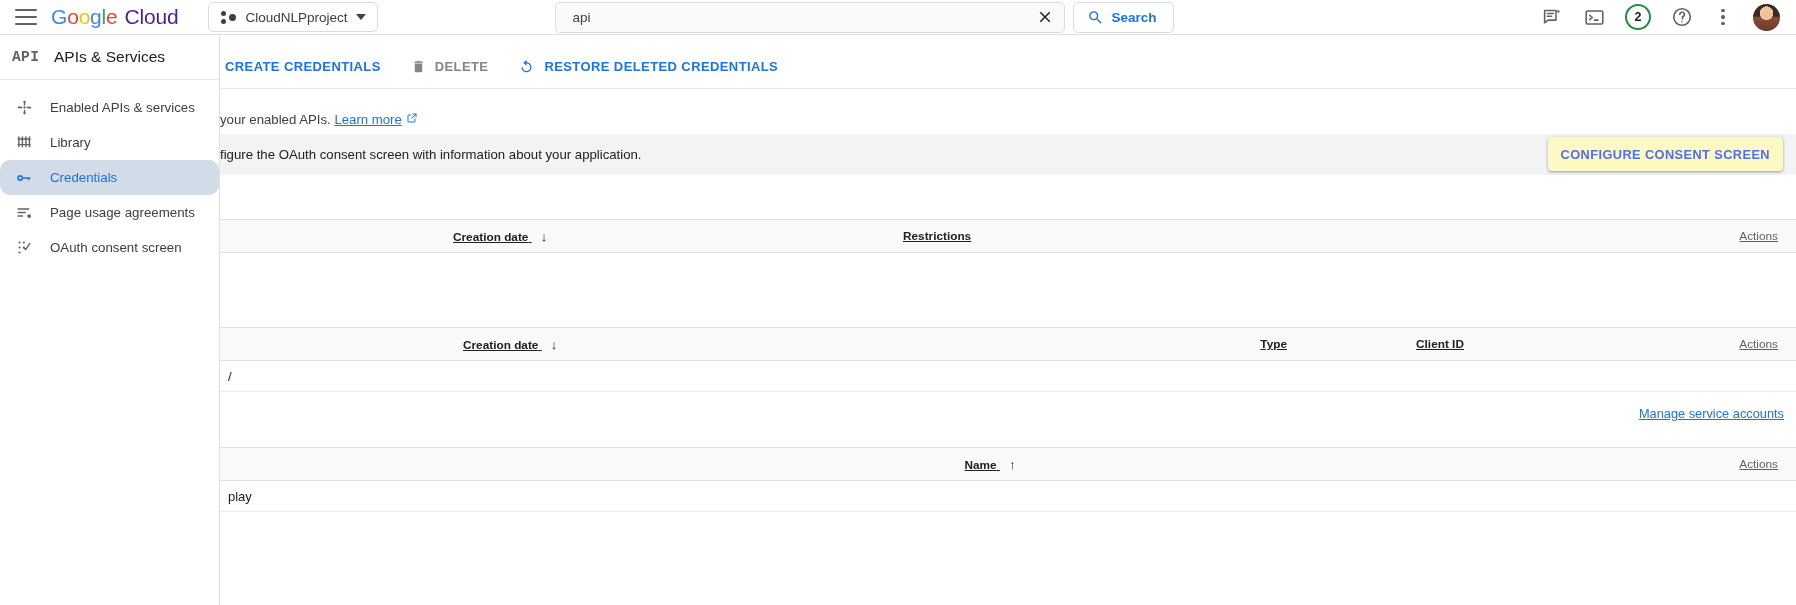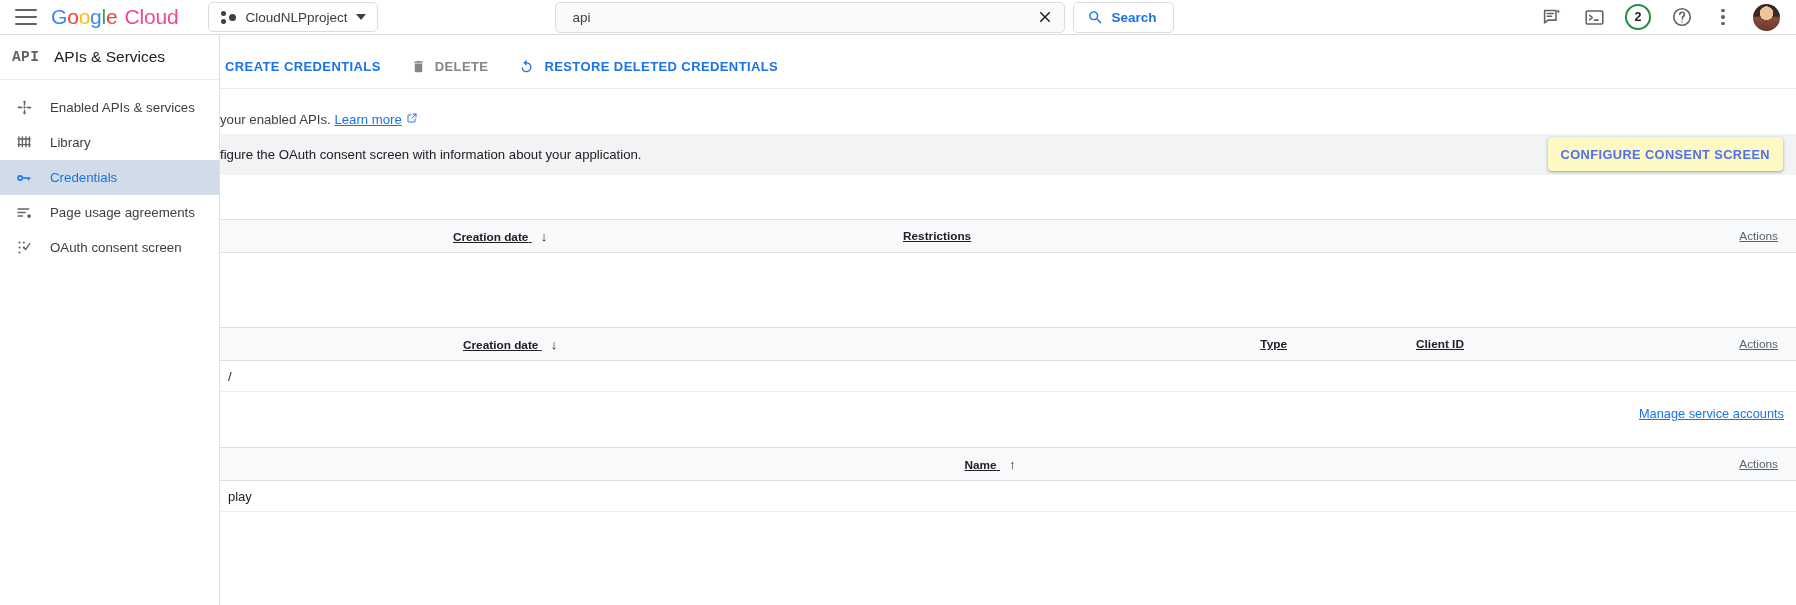--- a/index.html
+++ b/index.html
@@ -23,21 +23,21 @@
     width: 22px; height: 16px; margin-left: 15px; margin-right: 14px;
     display: flex; flex-direction: column; justify-content: space-between;
     cursor: pointer;
   }
   .hamburger span { display: block; height: 2px; background: #5f6368; border-radius: 1px; }
 
   .brand { display: flex; align-items: baseline; font-size: 21px; letter-spacing: -0.2px; }
   .brand .g1 { color: #4285F4; } .brand .g2 { color: #EA4335; }
   .brand .g3 { color: #FBBC05; } .brand .g4 { color: #4285F4; }
   .brand .g5 { color: #34A853; } .brand .g6 { color: #EA4335; }
-  .brand .cloud { color: #ec4899; margin-left: 7px; font-size: 21px; }
+  .brand .cloud { color: #4c1d95; margin-left: 7px; font-size: 21px; }
 
   .proj-chip {
     margin-left: 30px; height: 30px; display: flex; align-items: center;
     gap: 9px; padding: 0 11px 0 12px;
     border: 1px solid #dadce0; border-radius: 5px;
     font-size: 13.5px; color: #3c4043; cursor: pointer; background: #fff;
   }
   .dots-ico { width: 15px; height: 13px; position: relative; flex: none; }
   .dots-ico i { position: absolute; background: #3c4043; border-radius: 50%; display: block; }
   .dots-ico i:nth-child(1){ width:5px;height:5px; left:0; top:0; }
@@ -92,21 +92,21 @@
     width: 26px; font-size: 14.5px; font-weight: bold; color: #5f6368;
     font-family: "Liberation Mono", monospace; letter-spacing: 0.4px;
   }
   .side-title h1 { font-size: 15.5px; font-weight: normal; color: #202124; }
 
   .side-list { padding-top: 10px; }
   .side-item {
     height: 35px; display: flex; align-items: center; gap: 16px;
     padding-left: 14px; font-size: 13.3px; color: #3c4043; cursor: pointer;
   }
-  .side-item.active { background: #d2dce8; color: #1a73e8; }
+  .side-item.active { background: #d2dce8; color: #1a73e8; border-radius: 10px; }
   .side-item .si { width: 20px; display: flex; align-items: center; justify-content: center; flex: none; }
 
   
   .main {
     position: absolute; top: 44px; left: 220px; width: 1576px; height: 570px;
     background: #fff; overflow: hidden;
   }
   .toolbar {
     height: 45px; display: flex; align-items: center; gap: 30px;
     padding-left: 5px; border-bottom: 1px solid #e8eaed;

